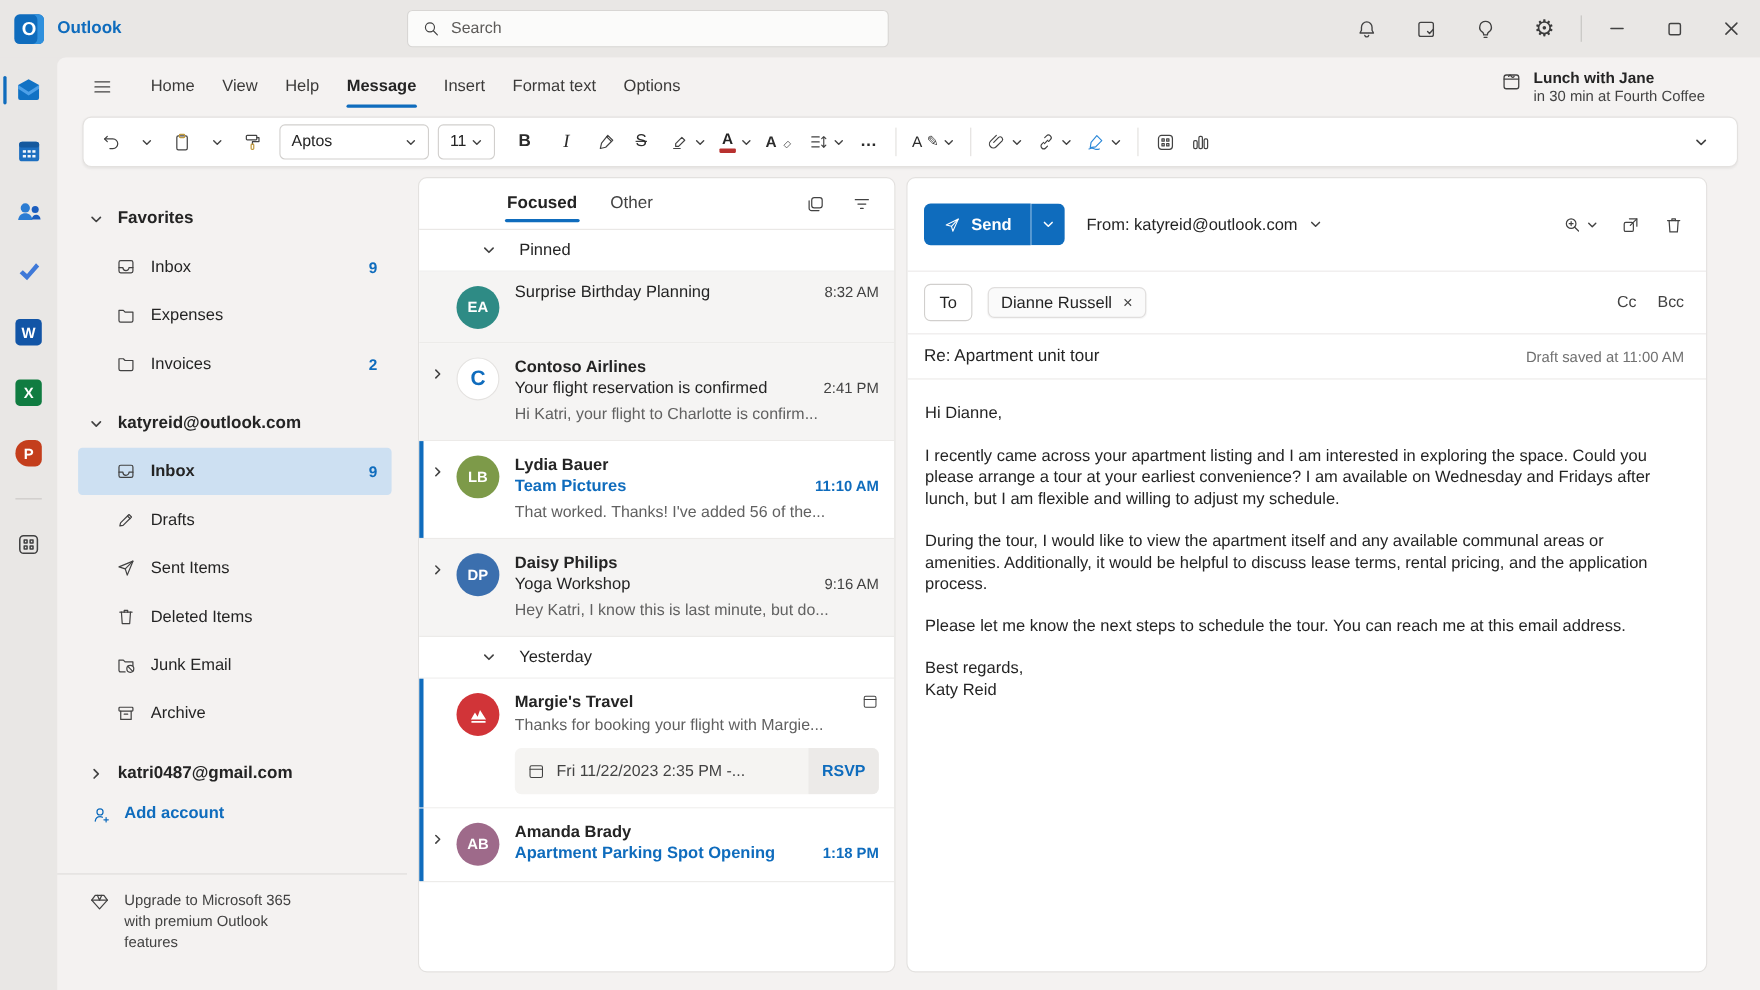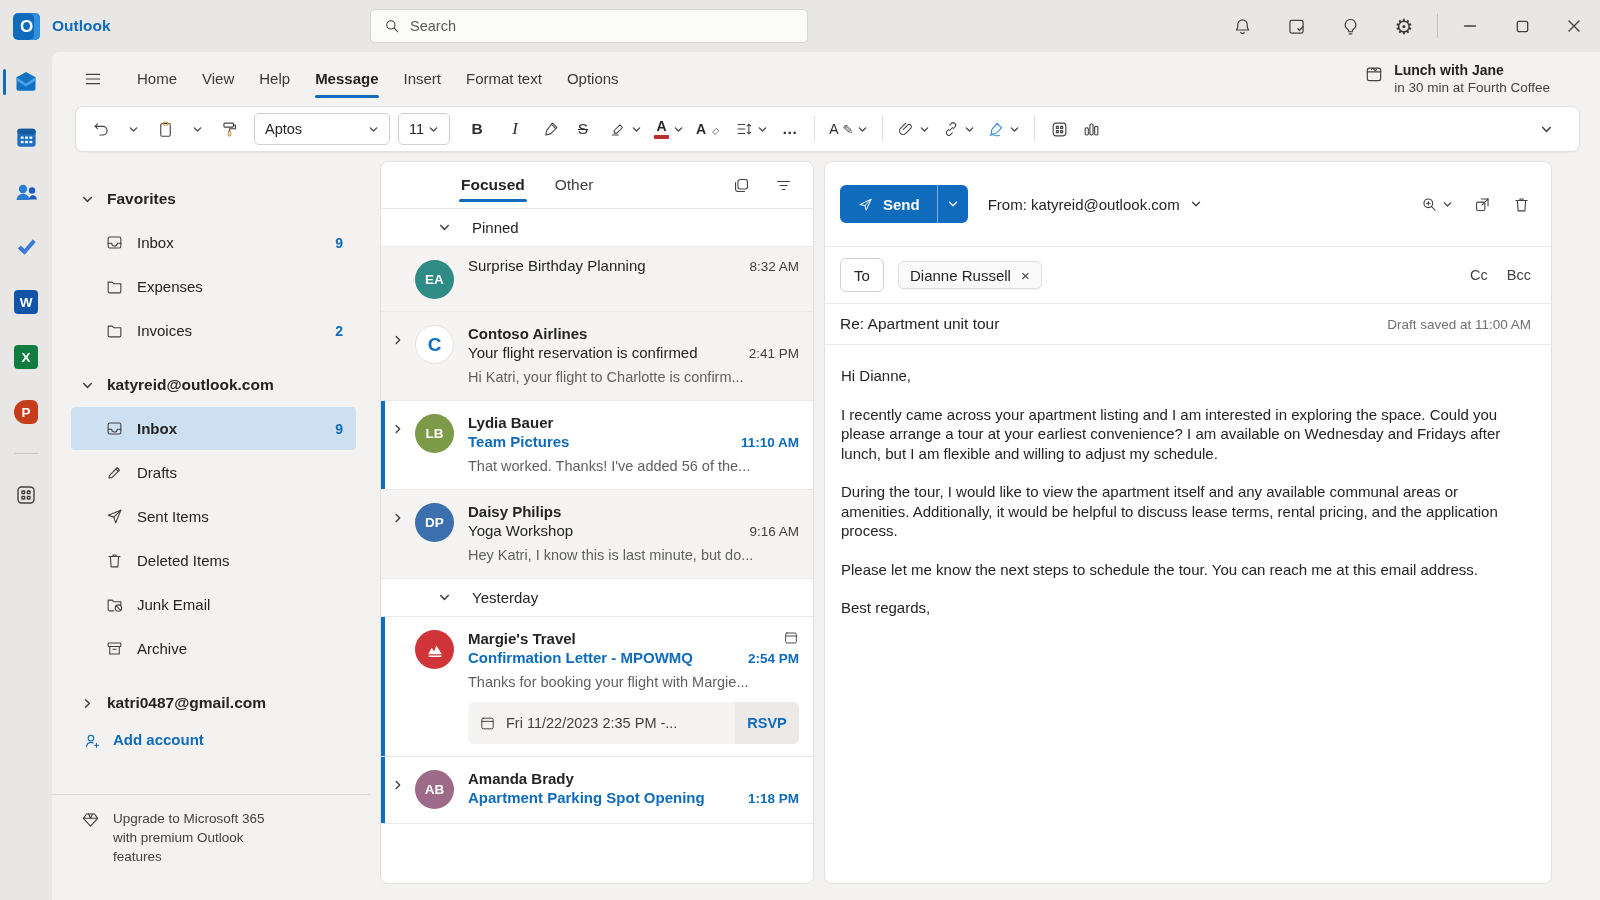--- a/index.html
+++ b/index.html
@@ -665,24 +665,20 @@
                 </svg>
             </div>
             <div class="mbody">
               <div class="l1">
                 <span class="sender">Margie's Travel</span>
                 <svg class="sv" width="16" height="16" viewBox="0 0 24 24">
                     <rect x="4" y="4.5" width="16" height="15" rx="2"></rect>
                     <path d="M4 9h16"></path>
                   </svg>
               </div>
-              <div class="l2">
-                <span class="subj">Confirmation Letter - MPOWMQ</span>
-                <span class="mtime">2:54 PM</span>
-              </div>
               <div class="l3">Thanks for booking your flight with Margie...</div>
               <div class="meeting">
                 <svg class="sv" width="17" height="17" viewBox="0 0 24 24" style="margin-left:11px; flex-shrink:0">
                     <rect x="4" y="4.5" width="16" height="15" rx="2"></rect>
                     <path d="M4 9h16"></path>
                   </svg>
                 <span class="meet-txt">Fri 11/22/2023 2:35 PM -...</span>
                 <div class="rsvp">RSVP</div>
               </div>
             </div>
@@ -771,18 +767,19 @@
           <span class="subj-line">Re: Apartment unit tour</span>
           <span class="draft-status">Draft saved at 11:00 AM</span>
         </div>
 
         <div class="body-area">
           <p>Hi Dianne,</p>
           <p>I recently came across your apartment listing and I am interested in exploring the space. Could you please arrange a tour at your earliest convenience? I am available on Wednesday and Fridays after lunch, but I am flexible and willing to adjust my schedule.</p>
           <p>During the tour, I would like to view the apartment itself and any available communal areas or amenities. Additionally, it would be helpful to discuss lease terms, rental pricing, and the application process.</p>
           <p>Please let me know the next steps to schedule the tour. You can reach me at this email address.</p>
           <p class="sig">Best regards,</p>
+          <p class="sig">Katy Reid</p>
         </div>
       </div>
 
     </div>
   </div>
 </div>
 
 </body></html>

